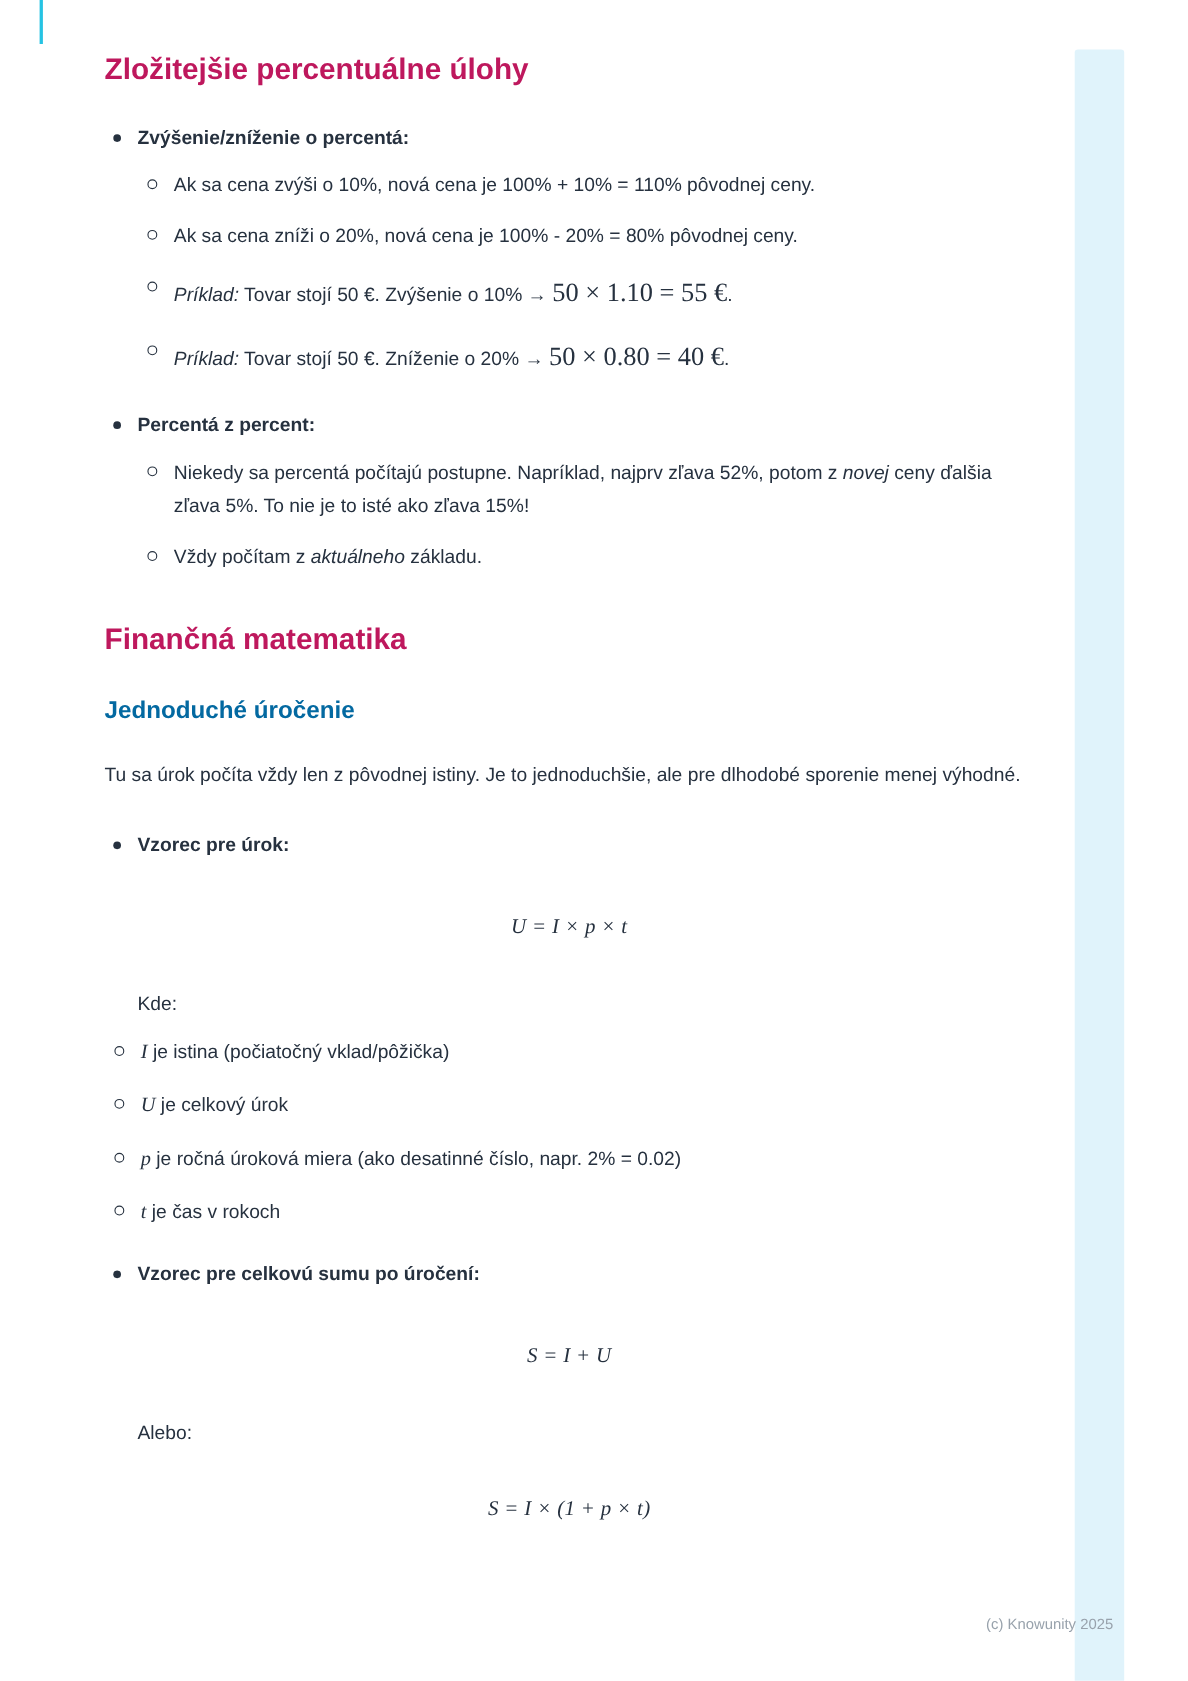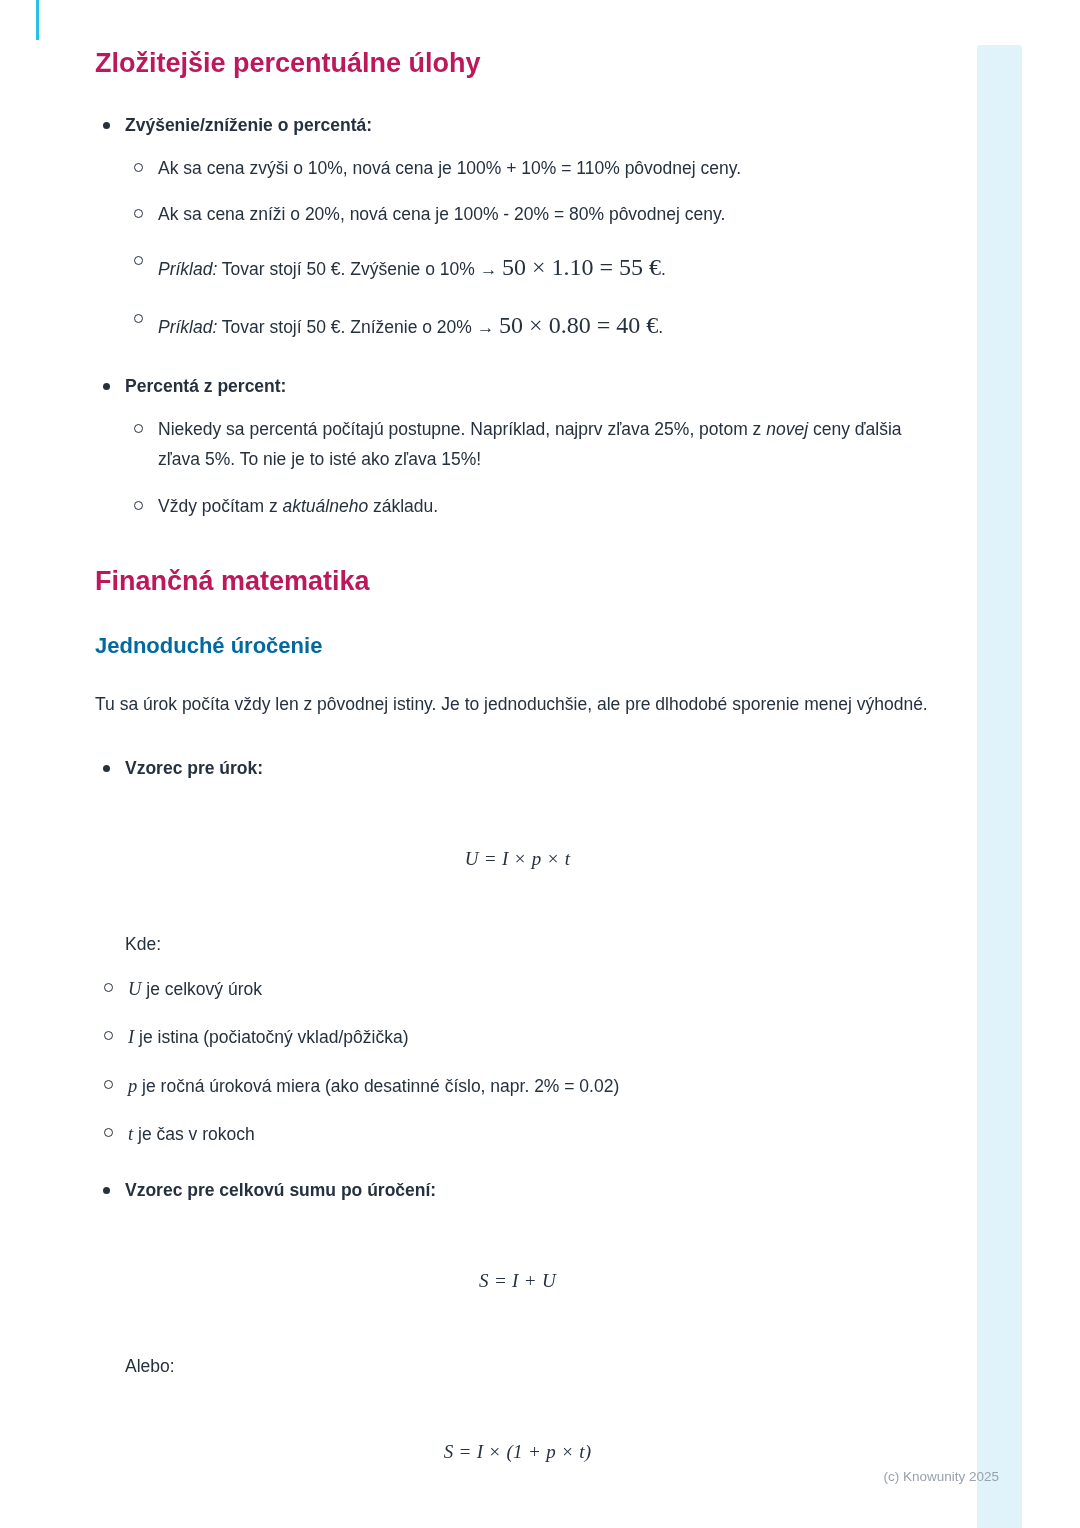--- a/index.html
+++ b/index.html
@@ -77,35 +77,35 @@
   .var {
     font-family: "Liberation Serif", serif;
     font-style: italic;
     font-size: 18.5px;
   }
   .formula {
     font-family: "Liberation Serif", serif;
     font-style: italic;
     font-size: 19px;
     text-align: center;
-    margin: 64px 0;
+    margin: 48px 0;
     letter-spacing: 0.3px;
   }
   .para {
     font-size: 17.5px;
     line-height: 1.8;
     text-align: justify;
     margin-bottom: 34px;
   }
   .kde { font-size: 17.5px; padding-left: 30px; margin-bottom: 18px; }
   .alebo { font-size: 17.5px; padding-left: 30px; margin-bottom: 18px; }
   .footer {
     position: absolute;
     bottom: 44px;
-    right: 81px;
+    right: 68px;
     font-size: 13.5px;
     color: #98a2ac;
     z-index: 2;
   }
 </style>
 </head>
 <body>
 
 <div class="right-strip"></div>
 <div class="left-accent-line"></div>
@@ -120,21 +120,21 @@
       <ul class="l2">
         <li><span>Ak sa cena zvýši o 10%, nová cena je 100% + 10% = 110% pôvodnej ceny.</span></li>
         <li><span>Ak sa cena zníži o 20%, nová cena je 100% - 20% = 80% pôvodnej ceny.</span></li>
         <li><span class="italic">Príklad:</span><span> Tovar stojí 50 €. Zvýšenie o 10% → </span><span class="math-inline">50 × 1.10 = 55 €</span><span>.</span></li>
         <li><span class="italic">Príklad:</span><span> Tovar stojí 50 €. Zníženie o 20% → </span><span class="math-inline">50 × 0.80 = 40 €</span><span>.</span></li>
       </ul>
     </li>
     <li>
       <span class="l1-label">Percentá z percent:</span>
       <ul class="l2">
-        <li><span>Niekedy sa percentá počítajú postupne. Napríklad, najprv zľava 25%, potom z </span><span class="italic">novej</span><span> ceny ďalšia zľava 5%. To nie je to isté ako zľava 15%!</span></li>
+        <li><span>Niekedy sa percentá počítajú postupne. Napríklad, najprv zľava 52%, potom z </span><span class="italic">novej</span><span> ceny ďalšia zľava 5%. To nie je to isté ako zľava 15%!</span></li>
         <li><span>Vždy počítam z </span><span class="italic">aktuálneho</span><span> základu.</span></li>
       </ul>
     </li>
   </ul>
 
   <h1 class="doc-h1 second">Finančná matematika</h1>
 
   <h2 class="doc-h2">Jednoduché úročenie</h2>
 
   <p class="para">Tu sa úrok počíta vždy len z pôvodnej istiny. Je to jednoduchšie, ale pre dlhodobé sporenie menej výhodné.</p>
@@ -143,22 +143,22 @@
     <li>
       <span class="l1-label">Vzorec pre úrok:</span>
     </li>
   </ul>
 
   <div class="formula">U = I × p × t</div>
 
   <div class="kde">Kde:</div>
 
   <ul class="l2">
+    <li><span class="var">I</span><span> je istina (počiatočný vklad/pôžička)</span></li>
     <li><span class="var">U</span><span> je celkový úrok</span></li>
-    <li><span class="var">I</span><span> je istina (počiatočný vklad/pôžička)</span></li>
     <li><span class="var">p</span><span> je ročná úroková miera (ako desatinné číslo, napr. 2% = 0.02)</span></li>
     <li><span class="var">t</span><span> je čas v rokoch</span></li>
   </ul>
 
   <ul class="l1" style="margin-top: 26px;">
     <li>
       <span class="l1-label">Vzorec pre celkovú sumu po úročení:</span>
     </li>
   </ul>
 

